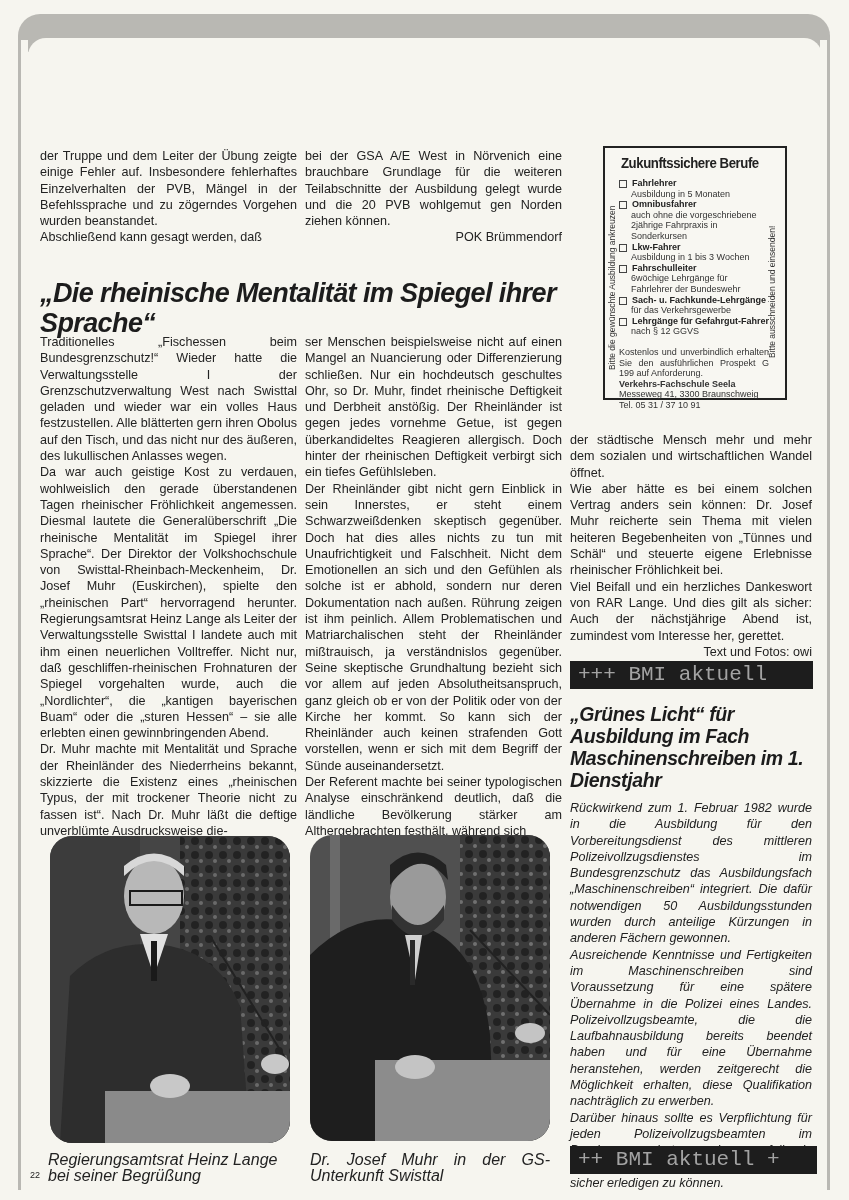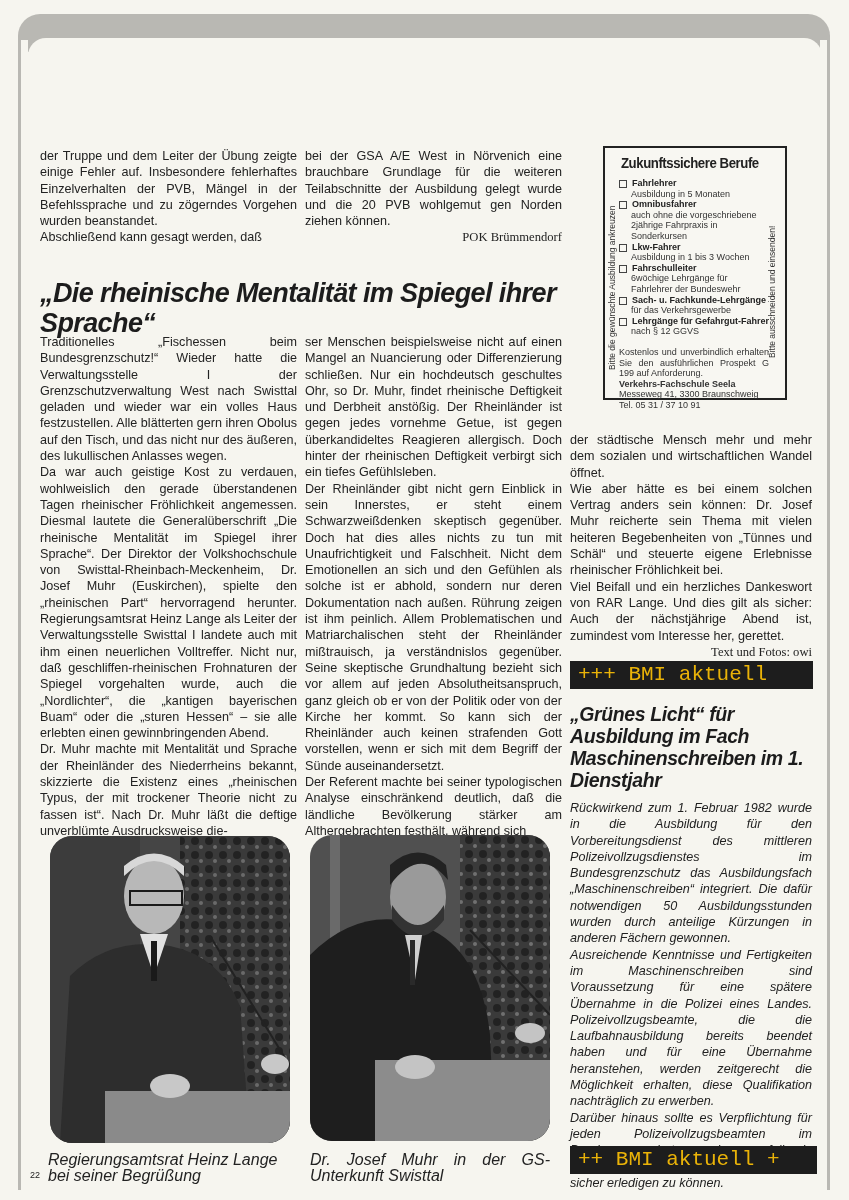--- a/index.html
+++ b/index.html
@@ -12,40 +12,40 @@
   .side-rule-l { position:absolute; left:18px; top:40px; width:10px; height:1150px; background:#b9b8b3; }
   .side-rule-l-in { position:absolute; left:21px; top:40px; width:7px; height:1150px; background:#f6f5ef; }
   .side-rule-r { position:absolute; left:820px; top:40px; width:10px; height:1150px; background:#b9b8b3; }
   .side-rule-r-in { position:absolute; left:820px; top:40px; width:7px; height:1150px; background:#f6f5ef; }
 
   .col { position:absolute; font-size:12.6px; line-height:16.3px; text-align:justify; }
   .col p { margin:0; }
   .c1 { left:40px; width:257px; }
   .c2 { left:305px; width:257px; }
   .c3 { left:570px; width:242px; }
-  .right { text-align:right;font-family:Liberation Serif, serif; }
+  .right { text-align:right; }
 
   .headline { position:absolute; left:40px; top:254px; width:540px; font-size:27px; line-height:30px;
               font-weight:bold; font-style:italic; letter-spacing:-0.6px; color:#1c1c1c;margin-top:24px; }
 
   .adbox { position:absolute; left:603px; top:146px; width:180px; height:250px; border:2px solid #222;
            background:#f8f7f2; }
   .adbox .ad-title { position:absolute; left:16px; top:6px; font-size:15px; font-weight:bold; letter-spacing:-0.5px;
            font-family:"Liberation Sans Narrow","Liberation Sans", sans-serif; transform:scaleX(0.88); transform-origin:left; white-space:nowrap; }
   .adbox .ad-list { position:absolute; left:14px; top:30px; width:150px; font-size:9px; line-height:10.6px; color:#333; }
   .ad-item { display:flex; }
   .ad-check { width:6px; height:6px; border:1px solid #444; margin:2px 5px 0 0; flex:none; }
   .ad-item b { color:#222; }
   .ad-sub { padding-left:12px; }
   .ad-foot { margin-top:10px; text-align:justify; }
   .vtext { position:absolute; font-size:8.5px; color:#333; white-space:nowrap; transform-origin:left top; transform:rotate(-90deg); }
   .vleft { left:2px; top:222px; }
   .vright { left:162px; top:210px; }
 
-  .bmi { position:absolute; background:#1d1d1d; color:#eab308; font-family:"Liberation Mono", monospace;
+  .bmi { position:absolute; background:#1d1d1d; color:#a3a3a3; font-family:"Liberation Mono", monospace;
          font-size:21px; line-height:28px; padding:0 8px; white-space:nowrap; overflow:hidden; }
   .bmi1 { left:570px; top:661px; width:227px; }
   .bmi2 { left:570px; top:1146px; width:231px; }
 
   .head2 { position:absolute; left:570px; top:703px; width:250px; font-size:19.5px; line-height:22px; font-weight:bold;
            font-style:italic; letter-spacing:-0.4px; color:#1c1c1c; }
   .c3i { font-style:italic; }
 
   .photo { position:absolute; border-radius:22px; overflow:hidden; }
   .photo1 { left:50px; top:836px; width:240px; height:307px; }

